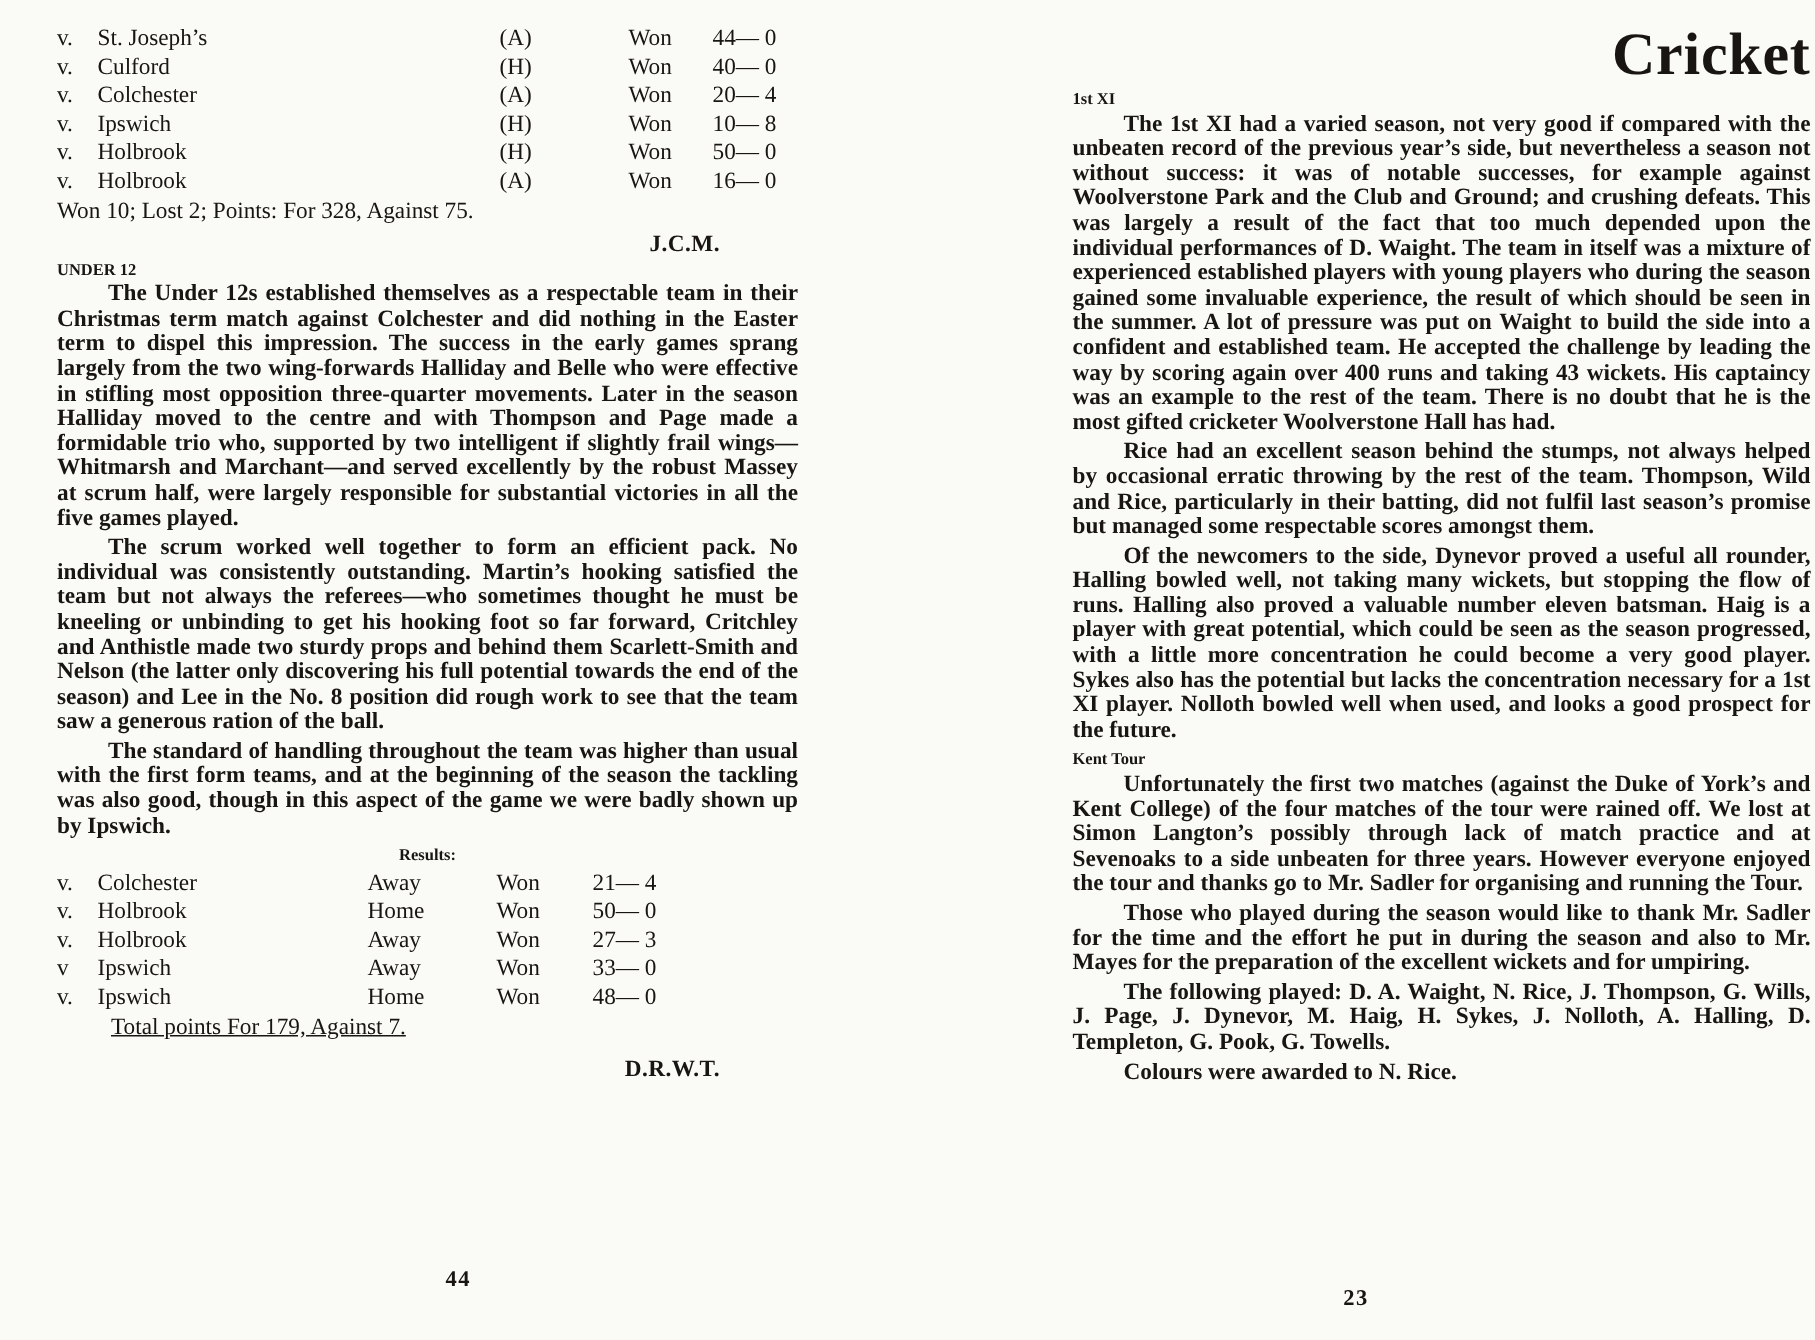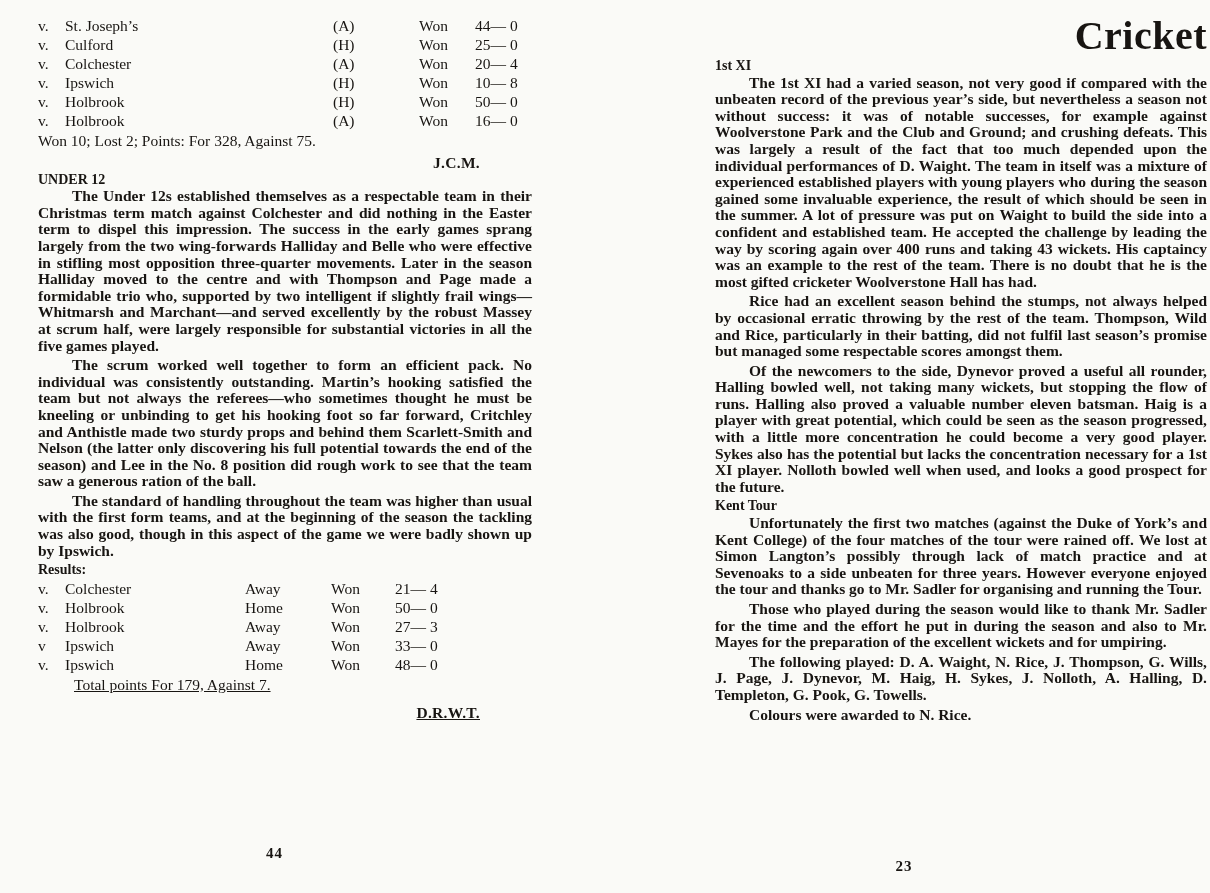--- a/index.html
+++ b/index.html
@@ -34,39 +34,39 @@
   .c-score { white-space: pre; }
 
   .summary { margin: 1px 0 0 0; line-height: 19px; }
   .sig {
     margin: 5px 0 0 0;
     text-align: right;
     padding-right: 52px;
     font-weight: bold;
     letter-spacing: 0.3px;
   }
-  .sig2 { margin-top: 11px; text-decoration: underline; }
+  .sig2 { margin-top: 11px; }
 
   h1.title {
     margin: 0;
     font-size: 40px;
     line-height: 44px;
     font-weight: bold;
     text-align: right;
     letter-spacing: 0.5px;
   }
   h3.shead {
     margin: 0;
-    font-size: 14px;
+    font-size: 11px;
     font-weight: bold;
   }
   .h-under12 { margin: 25px 0 7px 0; }
   .h-1stxi   { margin: 14px 0 5px 0; }
   .h-kent    { margin: 1px 0 1px 0; }
-  .h-results { margin: 2px 0 0 0; }
+  .h-results { margin: 2px 0 0 0; text-align: center; }
 
   p.para {
     margin: 0 0 3px 0;
     text-indent: 34px;
     text-align: justify;
     font-weight: bold;
   }
   p.para:last-of-type { margin-bottom: 0; }
 
   .total {
@@ -75,21 +75,21 @@
     line-height: 19px;
     text-decoration: underline;
   }
 
   .pagenum {
     position: absolute;
     font-size: 15px;
     font-weight: bold;
     letter-spacing: 1px;
   }
-  .pn-left  { left: 266px; top: 845px; width: 48px; text-align: left; }
+  .pn-left  { left: 266px; top: 845px; width: 48px; text-align: right; }
   .pn-right { left: 880px; top: 858px; width: 48px; text-align: center; }
 </style>
 </head>
 <body>
 
 <div class="spread">
 
   <div class="page page-left">
 
     <div class="rtable t1">
@@ -98,21 +98,21 @@
         <span>St. Joseph’s</span>
         <span>(A)</span>
         <span>Won</span>
         <span class="c-score">44— 0</span>
       </div>
       <div class="trow">
         <span>v.</span>
         <span>Culford</span>
         <span>(H)</span>
         <span>Won</span>
-        <span class="c-score">25— 0</span>
+        <span class="c-score">40— 0</span>
       </div>
       <div class="trow">
         <span>v.</span>
         <span>Colchester</span>
         <span>(A)</span>
         <span>Won</span>
         <span class="c-score">20— 4</span>
       </div>
       <div class="trow">
         <span>v.</span>

